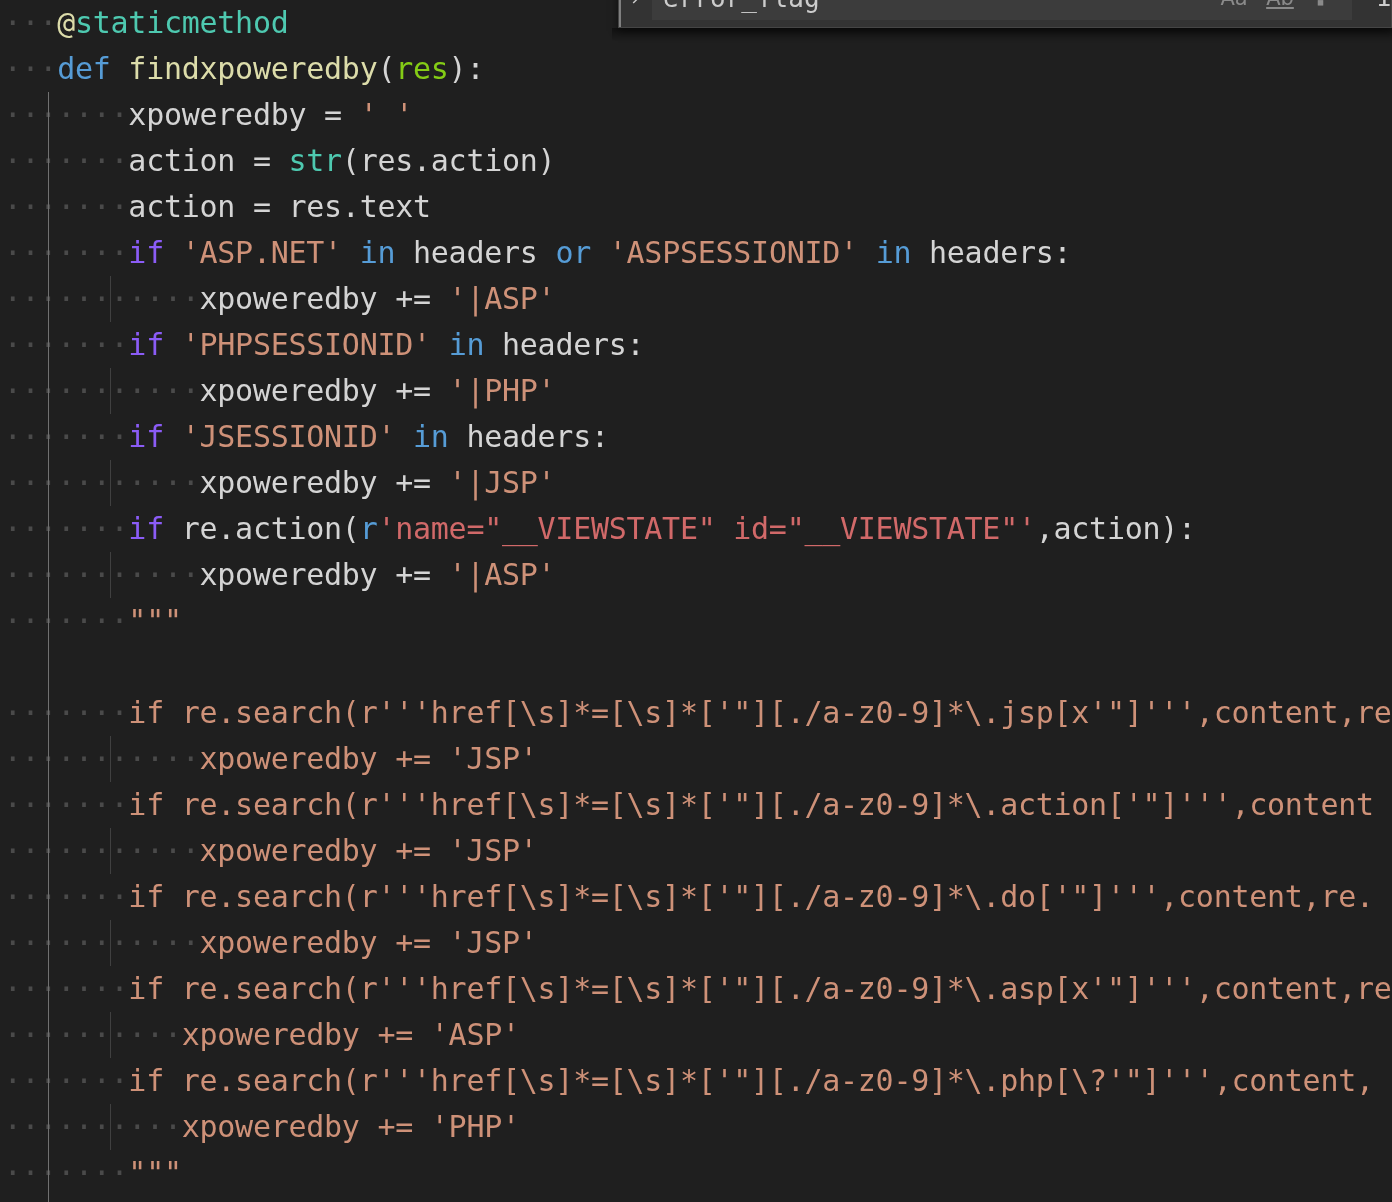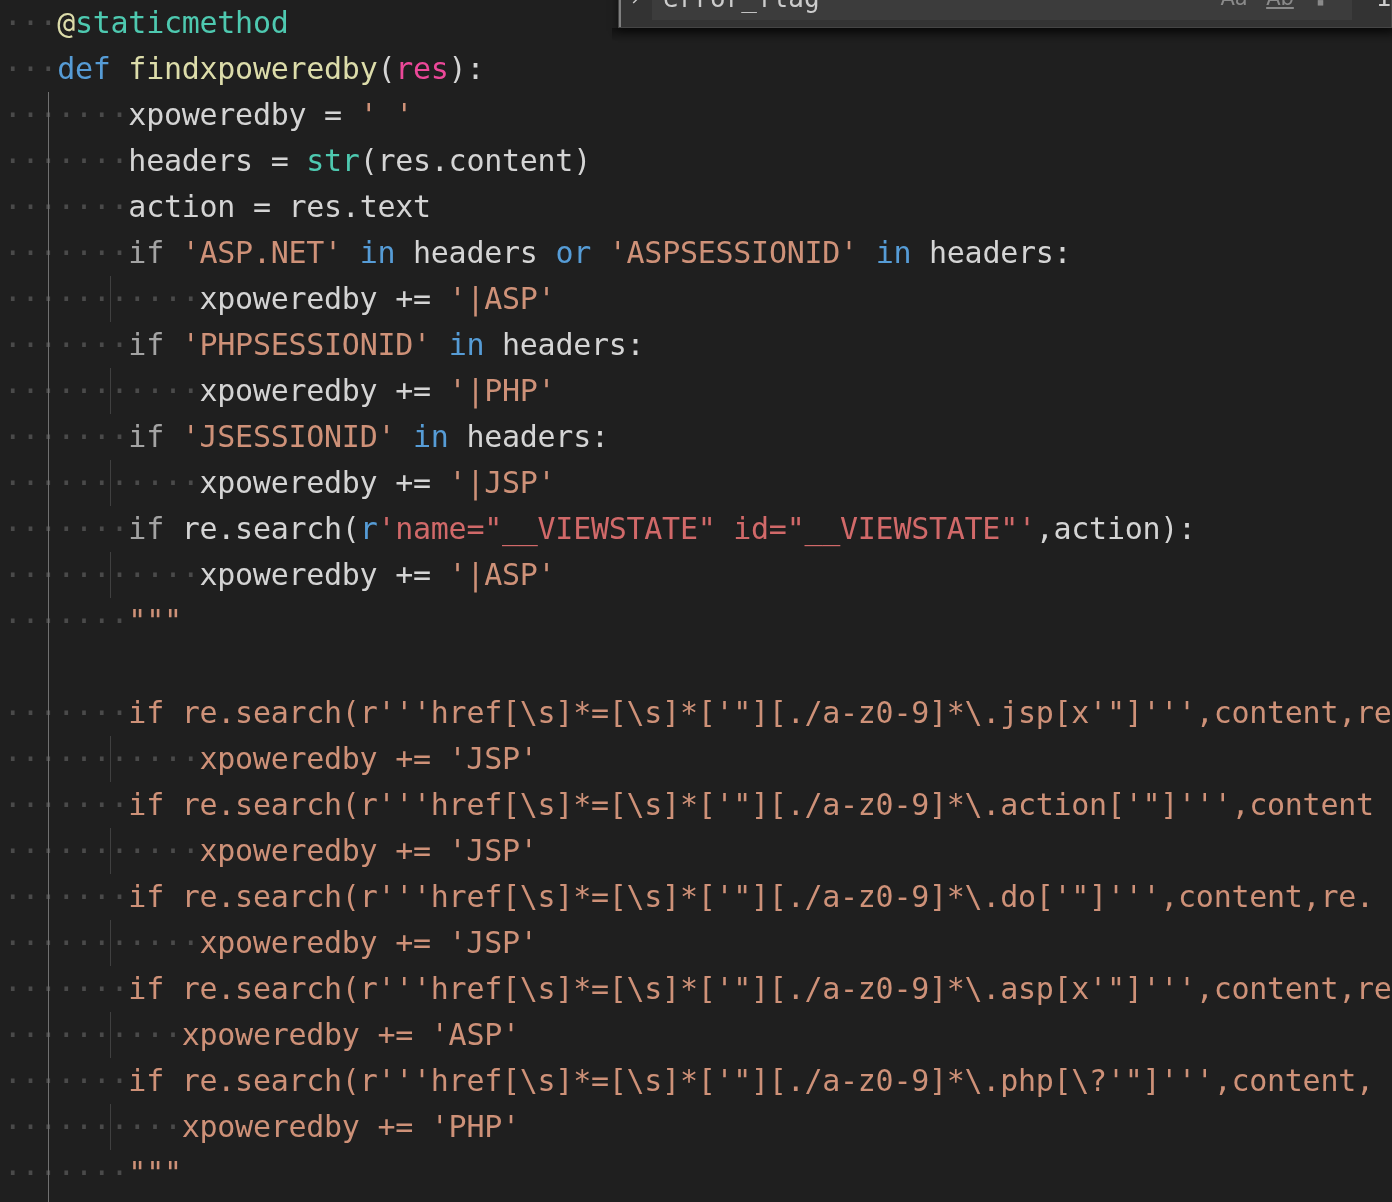--- a/index.html
+++ b/index.html
@@ -61,26 +61,26 @@
     background: #404040;
     top: 0;
     height: 46px;
     pointer-events: none;
   }
   .guide.active {
     background: #707070;
   }
 
   
-  .t-kw       { color: #a3a3a3; }  
+  .t-kw       { color: #8b5cf6; }  
   .t-def      { color: #569CD6; }  
   .t-op       { color: #569CD6; }  
   .t-fn       { color: #DCDCAA; }  
   .t-cls      { color: #4EC9B0; }  
-  .t-param    { color: #ec4899; }  
+  .t-param    { color: #84cc16; }  
   .t-var      { color: #D4D4D4; }  
   .t-str      { color: #CE9178; }  
   .t-rx       { color: #D16969; }  
   .t-rprefix  { color: #569CD6; }  
   .t-punc     { color: #D4D4D4; }
 
   
   #find-widget {
     position: absolute;
     left: 618px;
@@ -179,29 +179,29 @@
 </style>
 </head>
 <body>
 
 <div id="editor">
 
   <div id="code">
       <div class="line" style="margin-left: -14px;"><span class="txt ws">····</span><span class="txt t-fn">@</span><span class="txt t-cls">staticmethod</span></div>
       <div class="line" style="margin-left: -14px;"><span class="txt ws">····</span><span class="txt t-def">def</span><span class="txt t-punc"> </span><span class="txt t-fn">findxpoweredby</span><span class="txt t-punc">(</span><span class="txt t-param">res</span><span class="txt t-punc">):</span></div>
       <div class="line" style="margin-left: -14px;"><div class="guide active" style="left: 62.2px;"></div><span class="txt ws">········</span><span class="txt t-var">xpoweredby = </span><span class="txt t-str">' '</span></div>
-      <div class="line" style="margin-left: -14px;"><div class="guide active" style="left: 62.2px;"></div><span class="txt ws">········</span><span class="txt t-var">headers = </span><span class="txt t-cls">str</span><span class="txt t-var">(res.content)</span></div>
+      <div class="line" style="margin-left: -14px;"><div class="guide active" style="left: 62.2px;"></div><span class="txt ws">········</span><span class="txt t-var">action = </span><span class="txt t-cls">str</span><span class="txt t-var">(res.action)</span></div>
       <div class="line" style="margin-left: -14px;"><div class="guide active" style="left: 62.2px;"></div><span class="txt ws">········</span><span class="txt t-var">action = res.text</span></div>
       <div class="line" style="margin-left: -14px;"><div class="guide active" style="left: 62.2px;"></div><span class="txt ws">········</span><span class="txt t-kw">if</span><span class="txt t-punc"> </span><span class="txt t-str">'ASP.NET'</span><span class="txt t-punc"> </span><span class="txt t-op">in</span><span class="txt t-var"> headers </span><span class="txt t-op">or</span><span class="txt t-punc"> </span><span class="txt t-str">'ASPSESSIONID'</span><span class="txt t-punc"> </span><span class="txt t-op">in</span><span class="txt t-var"> headers:</span></div>
       <div class="line" style="margin-left: -14px;"><div class="guide active" style="left: 62.2px;"></div><div class="guide" style="left: 124.4px;"></div><span class="txt ws">············</span><span class="txt t-var">xpoweredby += </span><span class="txt t-str">'|ASP'</span></div>
       <div class="line" style="margin-left: -14px;"><div class="guide active" style="left: 62.2px;"></div><span class="txt ws">········</span><span class="txt t-kw">if</span><span class="txt t-punc"> </span><span class="txt t-str">'PHPSESSIONID'</span><span class="txt t-punc"> </span><span class="txt t-op">in</span><span class="txt t-var"> headers:</span></div>
       <div class="line" style="margin-left: -14px;"><div class="guide active" style="left: 62.2px;"></div><div class="guide" style="left: 124.4px;"></div><span class="txt ws">············</span><span class="txt t-var">xpoweredby += </span><span class="txt t-str">'|PHP'</span></div>
       <div class="line" style="margin-left: -14px;"><div class="guide active" style="left: 62.2px;"></div><span class="txt ws">········</span><span class="txt t-kw">if</span><span class="txt t-punc"> </span><span class="txt t-str">'JSESSIONID'</span><span class="txt t-punc"> </span><span class="txt t-op">in</span><span class="txt t-var"> headers:</span></div>
       <div class="line" style="margin-left: -14px;"><div class="guide active" style="left: 62.2px;"></div><div class="guide" style="left: 124.4px;"></div><span class="txt ws">············</span><span class="txt t-var">xpoweredby += </span><span class="txt t-str">'|JSP'</span></div>
-      <div class="line" style="margin-left: -14px;"><div class="guide active" style="left: 62.2px;"></div><span class="txt ws">········</span><span class="txt t-kw">if</span><span class="txt t-var"> re.search(</span><span class="txt t-rprefix">r</span><span class="txt t-rx">'name="__VIEWSTATE" id="__VIEWSTATE"'</span><span class="txt t-var">,action):</span></div>
+      <div class="line" style="margin-left: -14px;"><div class="guide active" style="left: 62.2px;"></div><span class="txt ws">········</span><span class="txt t-kw">if</span><span class="txt t-var"> re.action(</span><span class="txt t-rprefix">r</span><span class="txt t-rx">'name="__VIEWSTATE" id="__VIEWSTATE"'</span><span class="txt t-var">,action):</span></div>
       <div class="line" style="margin-left: -14px;"><div class="guide active" style="left: 62.2px;"></div><div class="guide" style="left: 124.4px;"></div><span class="txt ws">············</span><span class="txt t-var">xpoweredby += </span><span class="txt t-str">'|ASP'</span></div>
       <div class="line" style="margin-left: -14px;"><div class="guide active" style="left: 62.2px;"></div><span class="txt ws">········</span><span class="txt t-str">"""</span></div>
       <div class="line" style="margin-left: -14px;"><div class="guide active" style="left: 62.2px;"></div></div>
       <div class="line" style="margin-left: -14px;"><div class="guide active" style="left: 62.2px;"></div><span class="txt ws">········</span><span class="txt t-str">if re.search(r'''href[\s]*=[\s]*['"][./a-z0-9]*\.jsp[x'"]''',content,re</span></div>
       <div class="line" style="margin-left: -14px;"><div class="guide active" style="left: 62.2px;"></div><div class="guide" style="left: 124.4px;"></div><span class="txt ws">············</span><span class="txt t-str">xpoweredby += 'JSP'</span></div>
       <div class="line" style="margin-left: -14px;"><div class="guide active" style="left: 62.2px;"></div><span class="txt ws">········</span><span class="txt t-str">if re.search(r'''href[\s]*=[\s]*['"][./a-z0-9]*\.action['"]''',content</span></div>
       <div class="line" style="margin-left: -14px;"><div class="guide active" style="left: 62.2px;"></div><div class="guide" style="left: 124.4px;"></div><span class="txt ws">············</span><span class="txt t-str">xpoweredby += 'JSP'</span></div>
       <div class="line" style="margin-left: -14px;"><div class="guide active" style="left: 62.2px;"></div><span class="txt ws">········</span><span class="txt t-str">if re.search(r'''href[\s]*=[\s]*['"][./a-z0-9]*\.do['"]''',content,re.</span></div>
       <div class="line" style="margin-left: -14px;"><div class="guide active" style="left: 62.2px;"></div><div class="guide" style="left: 124.4px;"></div><span class="txt ws">············</span><span class="txt t-str">xpoweredby += 'JSP'</span></div>
       <div class="line" style="margin-left: -14px;"><div class="guide active" style="left: 62.2px;"></div><span class="txt ws">········</span><span class="txt t-str">if re.search(r'''href[\s]*=[\s]*['"][./a-z0-9]*\.asp[x'"]''',content,re</span></div>

